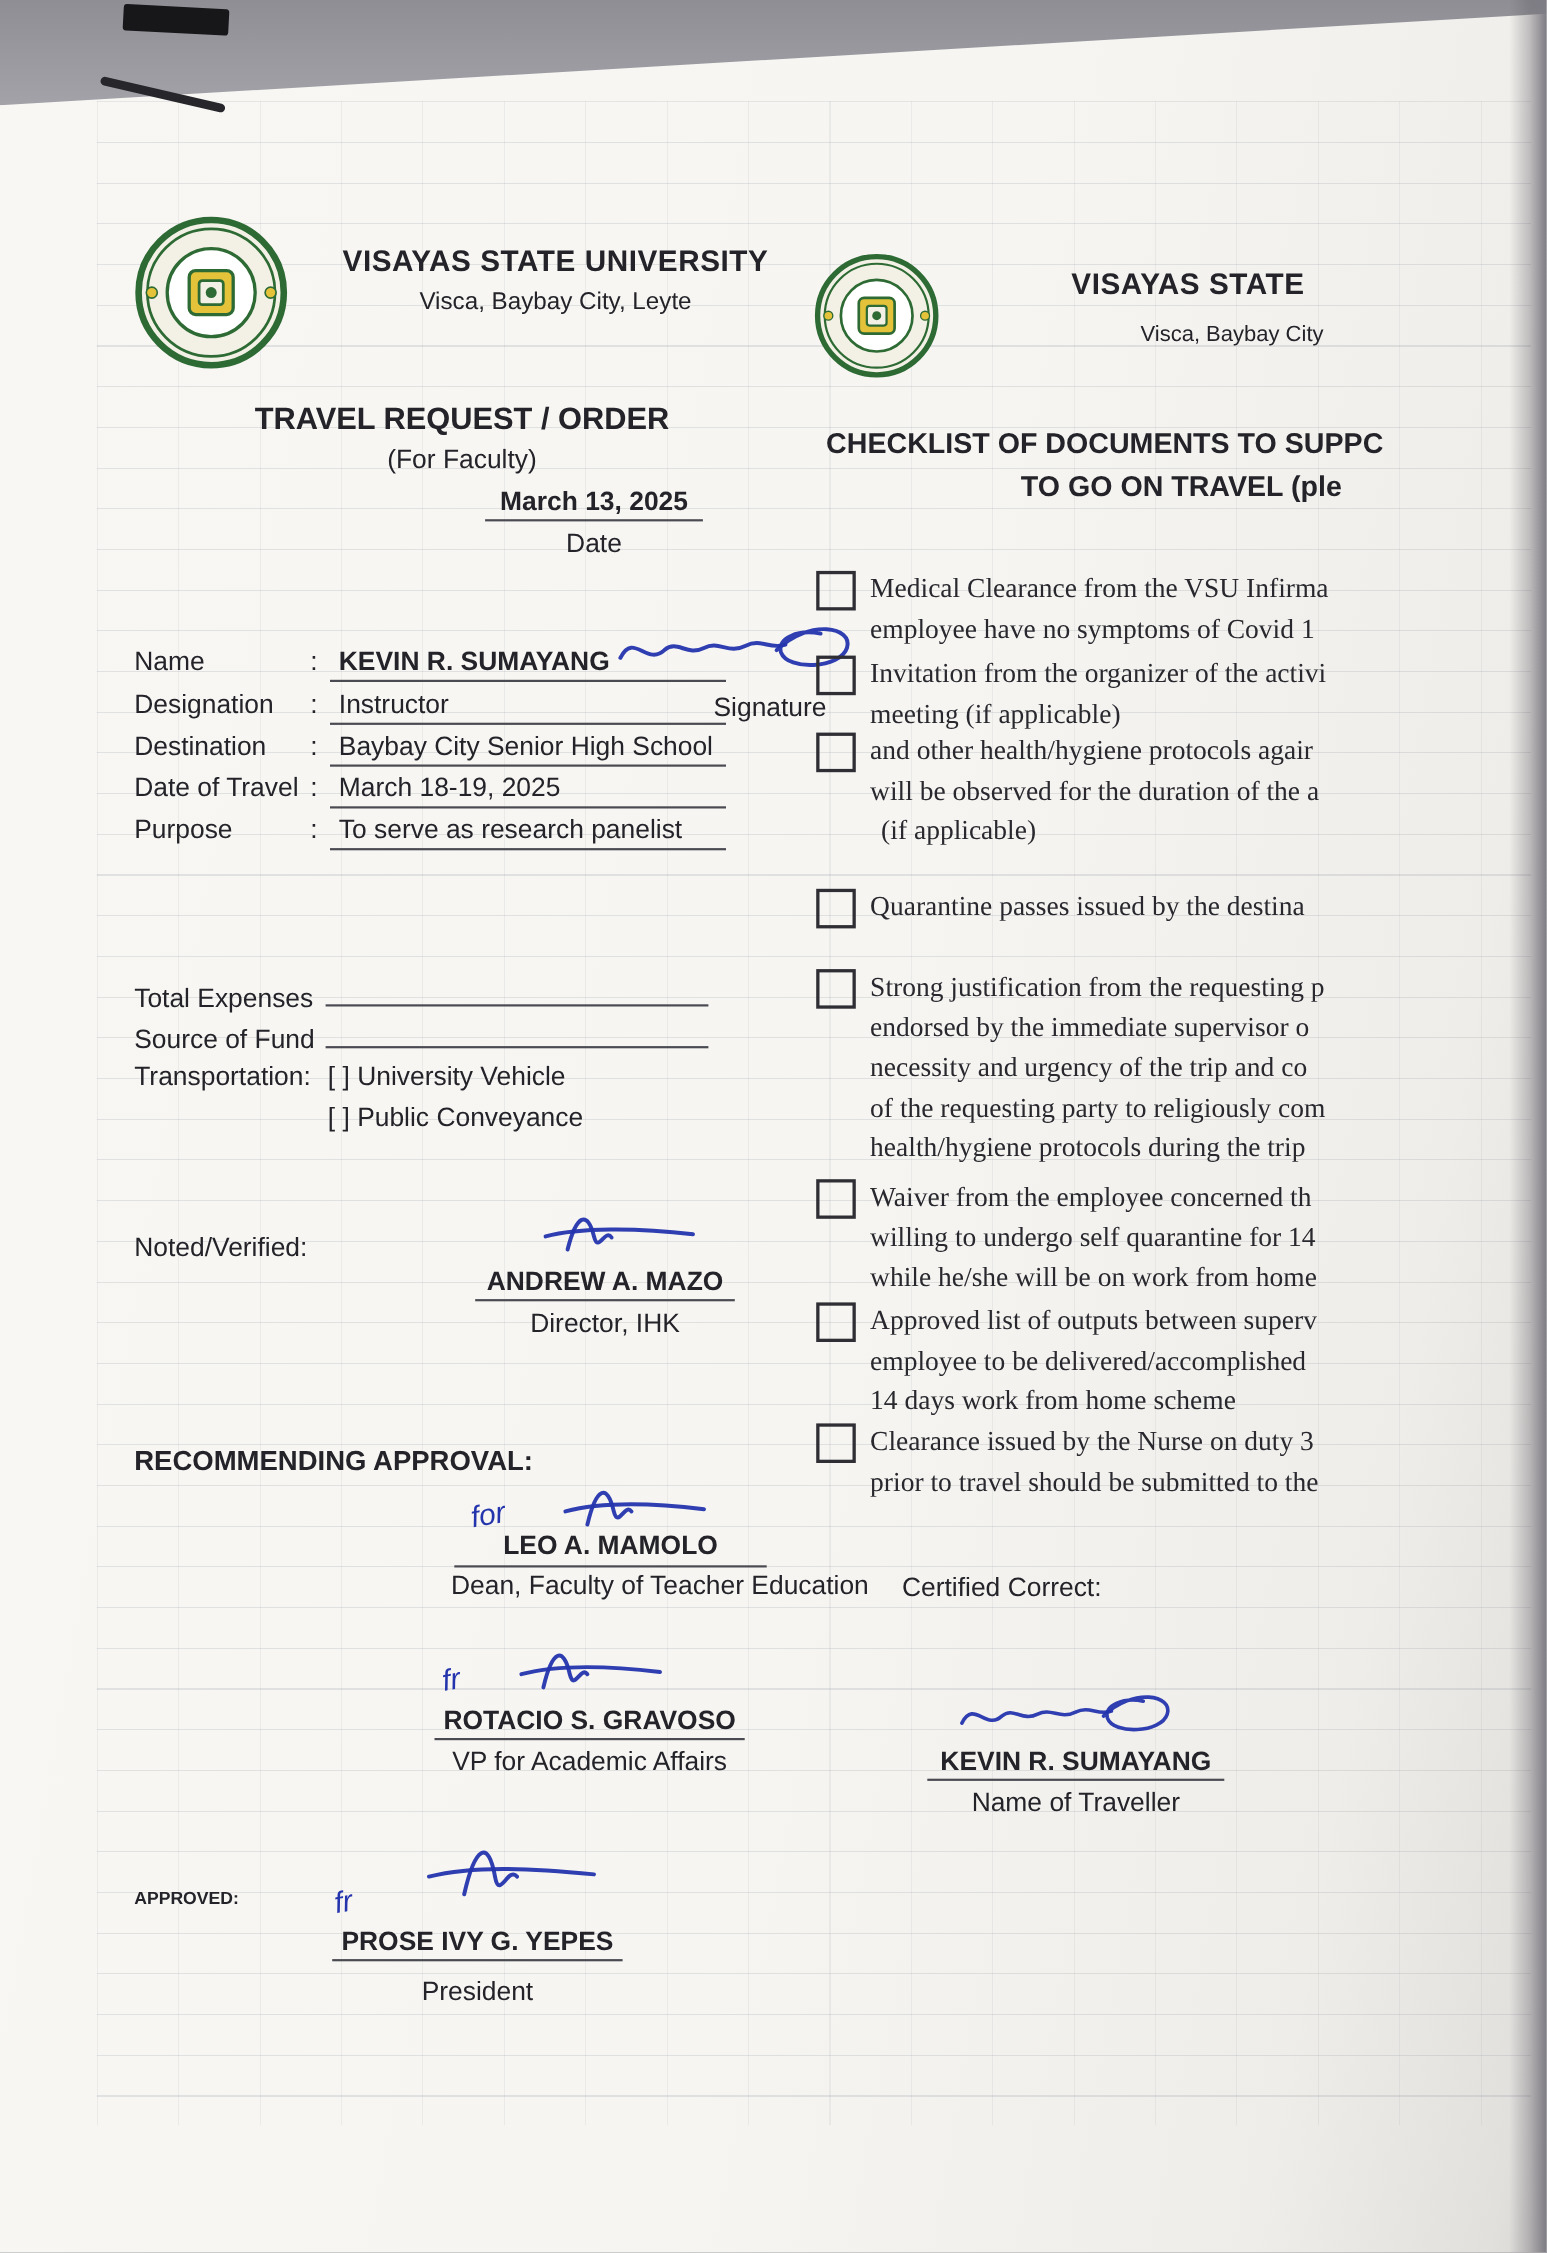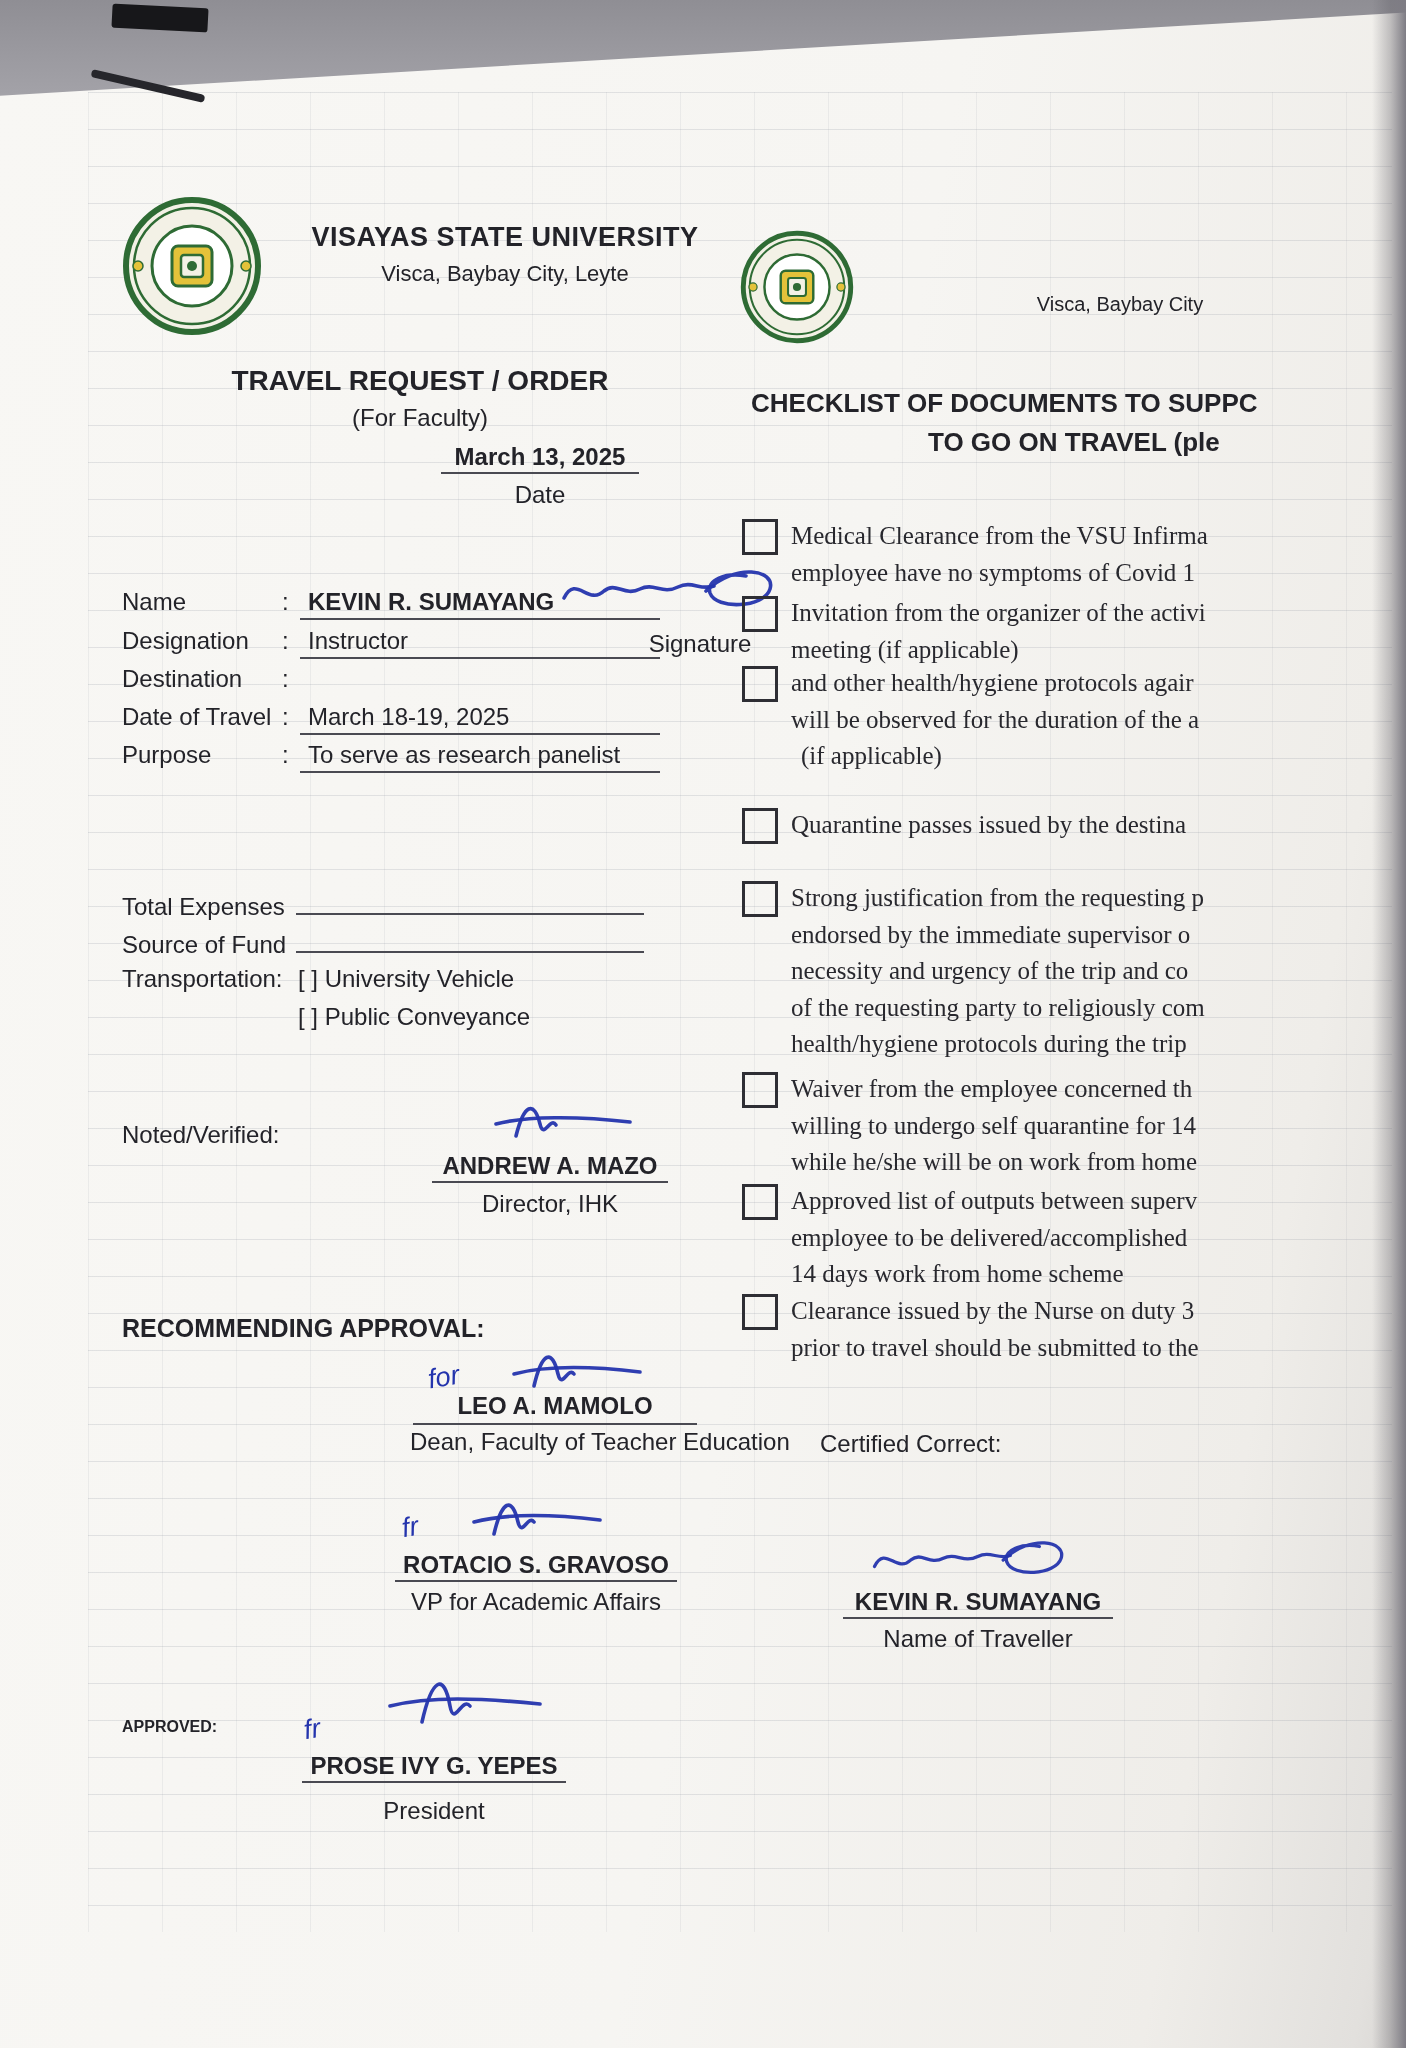--- a/index.html
+++ b/index.html
@@ -75,20 +75,21 @@
     <span class="fvalue b">KEVIN R. SUMAYANG</span>
   </div>
   <div class="row" style="top:627px">
     <span class="flabel">Designation</span>
     <span class="fsep">:</span>
     <span class="fvalue">Instructor</span>
   </div>
   <div class="row" style="top:665px">
     <span class="flabel">Destination</span>
     <span class="fsep">:</span>
+    <span class="fvalue">Baybay City Senior High School</span>
   </div>
   <div class="row" style="top:703px">
     <span class="flabel">Date of Travel</span>
     <span class="fsep">:</span>
     <span class="fvalue">March 18-19, 2025</span>
   </div>
   <div class="row" style="top:741px">
     <span class="flabel">Purpose</span>
     <span class="fsep">:</span>
     <span class="fvalue">To serve as research panelist</span>
@@ -161,20 +162,21 @@
     <circle cx="70" cy="70" r="66" fill="#f3f1e6" stroke="#2e6b34" stroke-width="6"></circle>
     <circle cx="70" cy="70" r="58" fill="none" stroke="#2e6b34" stroke-width="2.5"></circle>
     <circle cx="70" cy="70" r="40" fill="#ffffff" stroke="#2e6b34" stroke-width="3"></circle>
     <rect x="50" y="50" width="40" height="40" rx="6" fill="#e4c23a" stroke="#2e6b34" stroke-width="3"></rect>
     <rect x="59" y="59" width="22" height="22" rx="3" fill="#f3f1e6" stroke="#2e6b34" stroke-width="2.5"></rect>
     <circle cx="70" cy="70" r="5" fill="#2e6b34"></circle>
     <circle cx="16" cy="70" r="5" fill="#e4c23a" stroke="#2e6b34" stroke-width="1.5"></circle>
     <circle cx="124" cy="70" r="5" fill="#e4c23a" stroke="#2e6b34" stroke-width="1.5"></circle>
   </svg>
 
+  <div class="abs ctr b nw" style="left:880px;top:243px;width:400px;font-size:27px;letter-spacing:.5px">VISAYAS STATE</div>
   <div class="abs ctr nw" style="left:960px;top:293px;width:320px;font-size:20px">Visca, Baybay City</div>
 
   <div class="abs nw b" style="left:751px;top:388px;font-size:26px">CHECKLIST OF DOCUMENTS TO SUPPC</div>
   <div class="abs nw b" style="left:928px;top:427px;font-size:26px">TO GO ON TRAVEL (ple</div>
 
   <div class="chk" style="top:519px"></div>
   <div class="citem" style="top:518px">
     <div>Medical Clearance from the VSU Infirma</div>
     <div>employee have no symptoms of Covid 1</div>
   </div>

